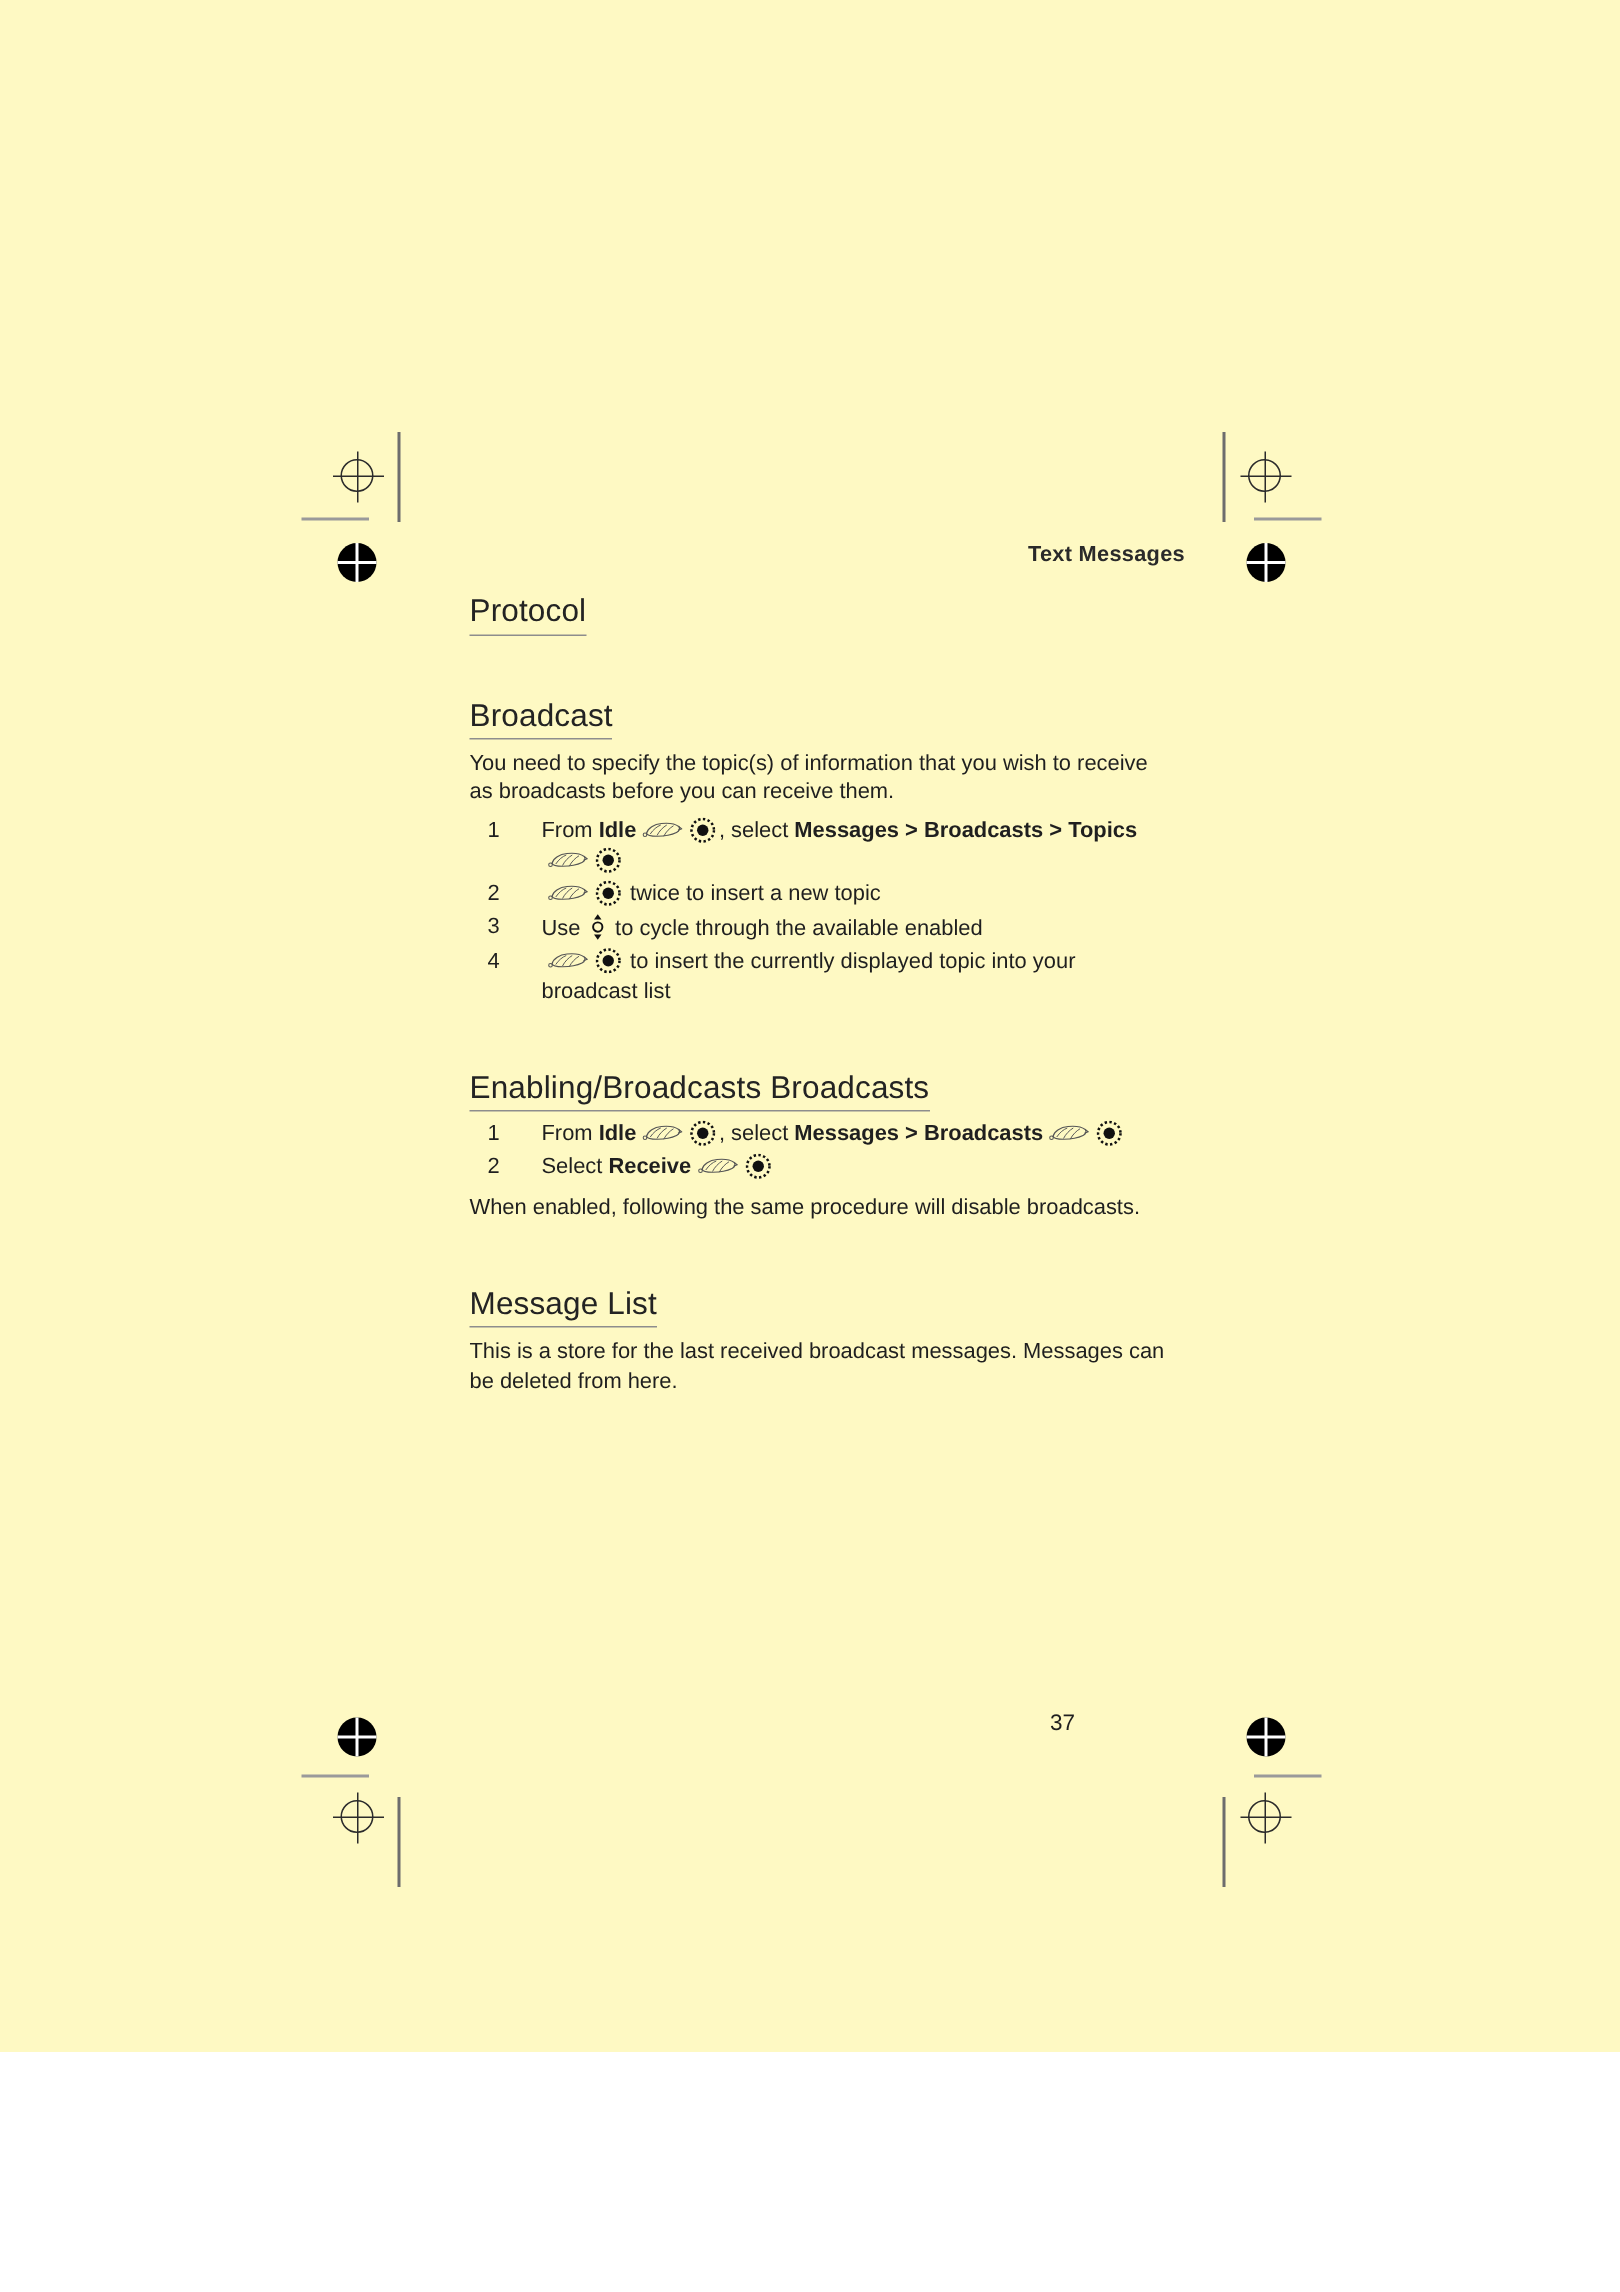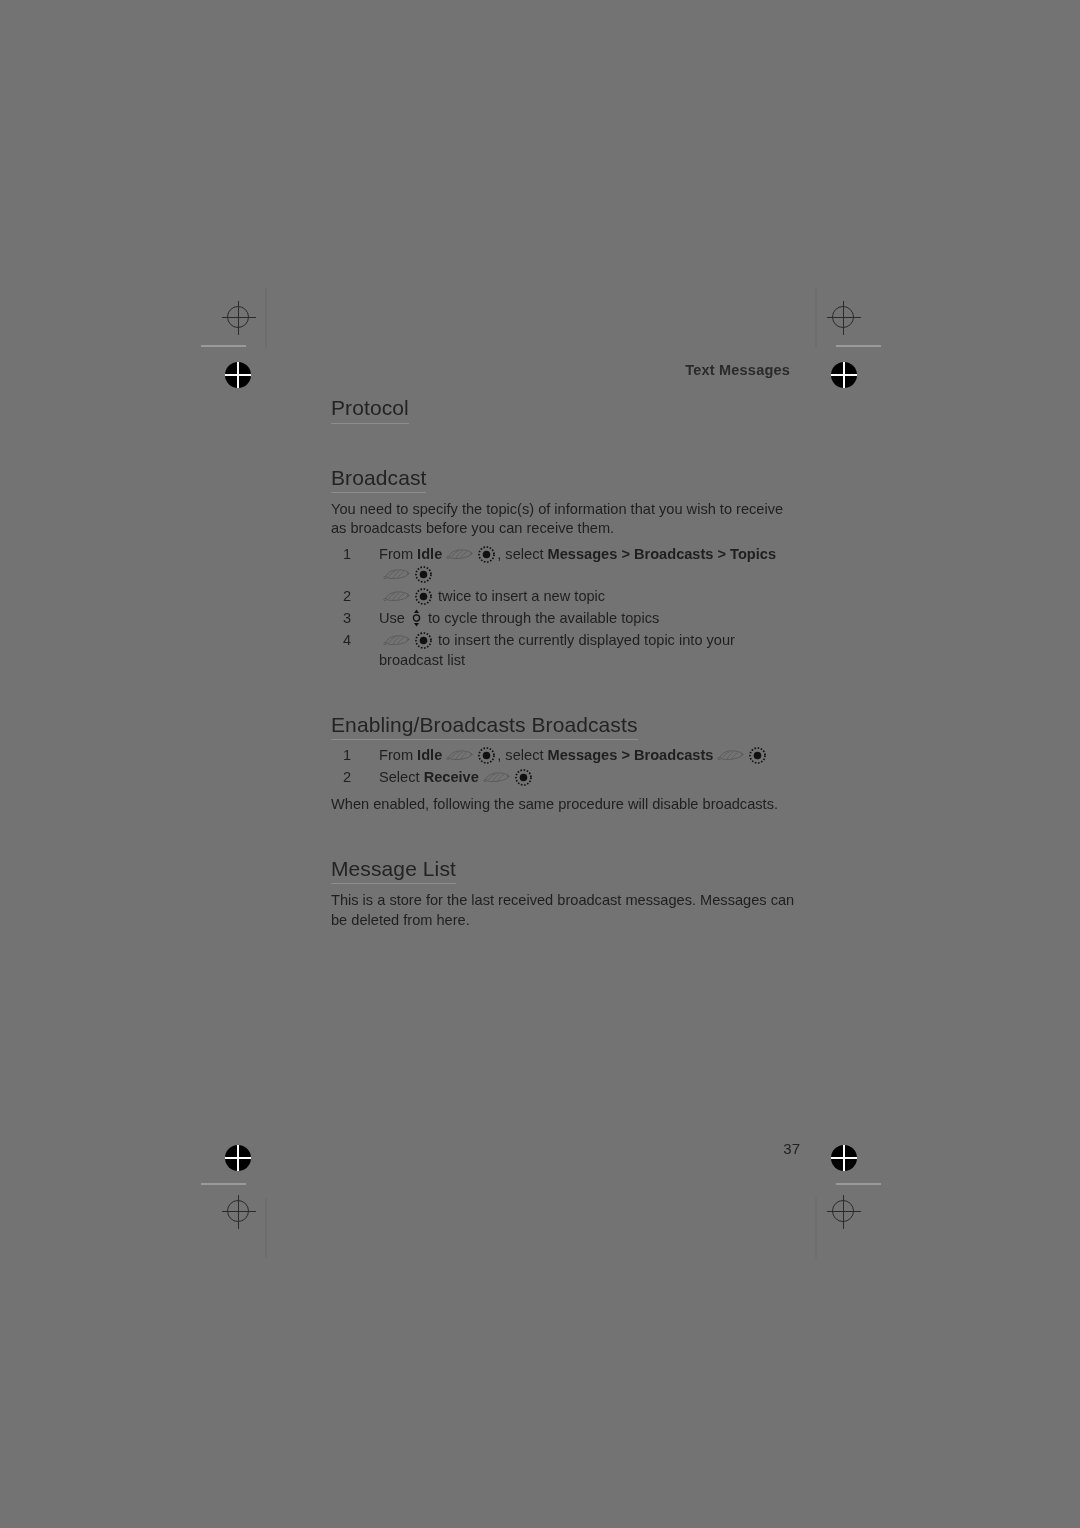--- a/index.html
+++ b/index.html
@@ -8,22 +8,22 @@
     background: #ffffff;
   }
   body {
     font-family: "Liberation Sans", sans-serif;
     color: #1c1c1c;
   }
 
   .page {
     position: relative;
     width: 1080px;
-    height: 1528px;
-    background: #737373;
+    height: 1368px;
+    background: #fef9c3;
     overflow: hidden;
   }
 
   
   .reg-target {
     position: absolute;
     width: 34px;
     height: 34px;
   }
   .reg-target .ring {
@@ -104,21 +104,21 @@
     text-align: right;
     font-size: 14.5px;
     font-weight: bold;
     letter-spacing: 0.2px;
     color: #2a2a2a;
   }
 
   
   .content {
     position: absolute;
-    left: 331px;
+    left: 313px;
     top: 396px;
     width: 470px;
   }
 
   h2.section-heading {
     margin: 0;
     padding: 0 0 3px 0;
     font-size: 21px;
     font-weight: normal;
     letter-spacing: 0.1px;
@@ -177,21 +177,21 @@
   .icon-select  { width: 17px; height: 17px; margin: 0 2px; vertical-align: -4px; }
   .icon-scroll  { width: 11px; height: 18px; margin: 0 2px; vertical-align: -4px; }
   .icon-lang    { width: 17px; height: 20px; margin: 0 3px; vertical-align: -5px; }
 
   
   .page-number {
     position: absolute;
     left: 700px;
     top: 1140px;
     width: 100px;
-    text-align: right;
+    text-align: left;
     font-size: 15px;
     color: #1f1f1f;
   }
 </style>
 </head>
 <body>
 
 <div class="page">
 
   <div class="crop-v" style="left:265px; top:288px; height:60px;"></div>
@@ -285,21 +285,21 @@
                 <path d="M51 10 L55 13 L50 15" fill="none" stroke="#555" stroke-width="1.4"></path>
                 <circle cx="6" cy="21" r="2.4" fill="none" stroke="#555" stroke-width="1.4"></circle>
               </svg></span><span class="icon icon-select"><svg viewBox="0 0 34 34" width="17" height="17">
                 <circle cx="17" cy="17" r="15" fill="none" stroke="#111" stroke-width="3.4" stroke-dasharray="3.2 3.2" stroke-linecap="butt"></circle>
                 <circle cx="17" cy="17" r="7.6" fill="#111"></circle>
               </svg></span><span> twice to insert a new topic</span></li>
           <li><span class="num">3</span><span>Use </span><span class="icon icon-scroll"><svg viewBox="0 0 22 36" width="11" height="18">
                 <path d="M11 1 L16 8 L6 8 Z" fill="#111"></path>
                 <circle cx="11" cy="18" r="6.2" fill="none" stroke="#111" stroke-width="2.6"></circle>
                 <path d="M11 35 L16 28 L6 28 Z" fill="#111"></path>
-              </svg></span><span> to cycle through the available topics</span></li>
+              </svg></span><span> to cycle through the available enabled</span></li>
           <li><span class="num">4</span><span class="icon icon-softkey"><svg viewBox="0 0 56 30" width="28" height="15">
                 <path d="M8 19 C10 12 18 7 28 6 C38 5 47 7 51 10 C53 12 52 16 48 18 C42 21 32 23 22 23 C14 23 9 22 8 19 Z" fill="none" stroke="#555" stroke-width="1.6"></path>
                 <path d="M13 20 C17 14 22 10 27 8" fill="none" stroke="#555" stroke-width="1.3"></path>
                 <path d="M22 22 C25 16 30 11 35 8" fill="none" stroke="#555" stroke-width="1.3"></path>
                 <path d="M31 23 C34 17 39 12 44 9" fill="none" stroke="#555" stroke-width="1.3"></path>
                 <path d="M51 10 L55 13 L50 15" fill="none" stroke="#555" stroke-width="1.4"></path>
                 <circle cx="6" cy="21" r="2.4" fill="none" stroke="#555" stroke-width="1.4"></circle>
               </svg></span><span class="icon icon-select"><svg viewBox="0 0 34 34" width="17" height="17">
                 <circle cx="17" cy="17" r="15" fill="none" stroke="#111" stroke-width="3.4" stroke-dasharray="3.2 3.2" stroke-linecap="butt"></circle>
                 <circle cx="17" cy="17" r="7.6" fill="#111"></circle>

